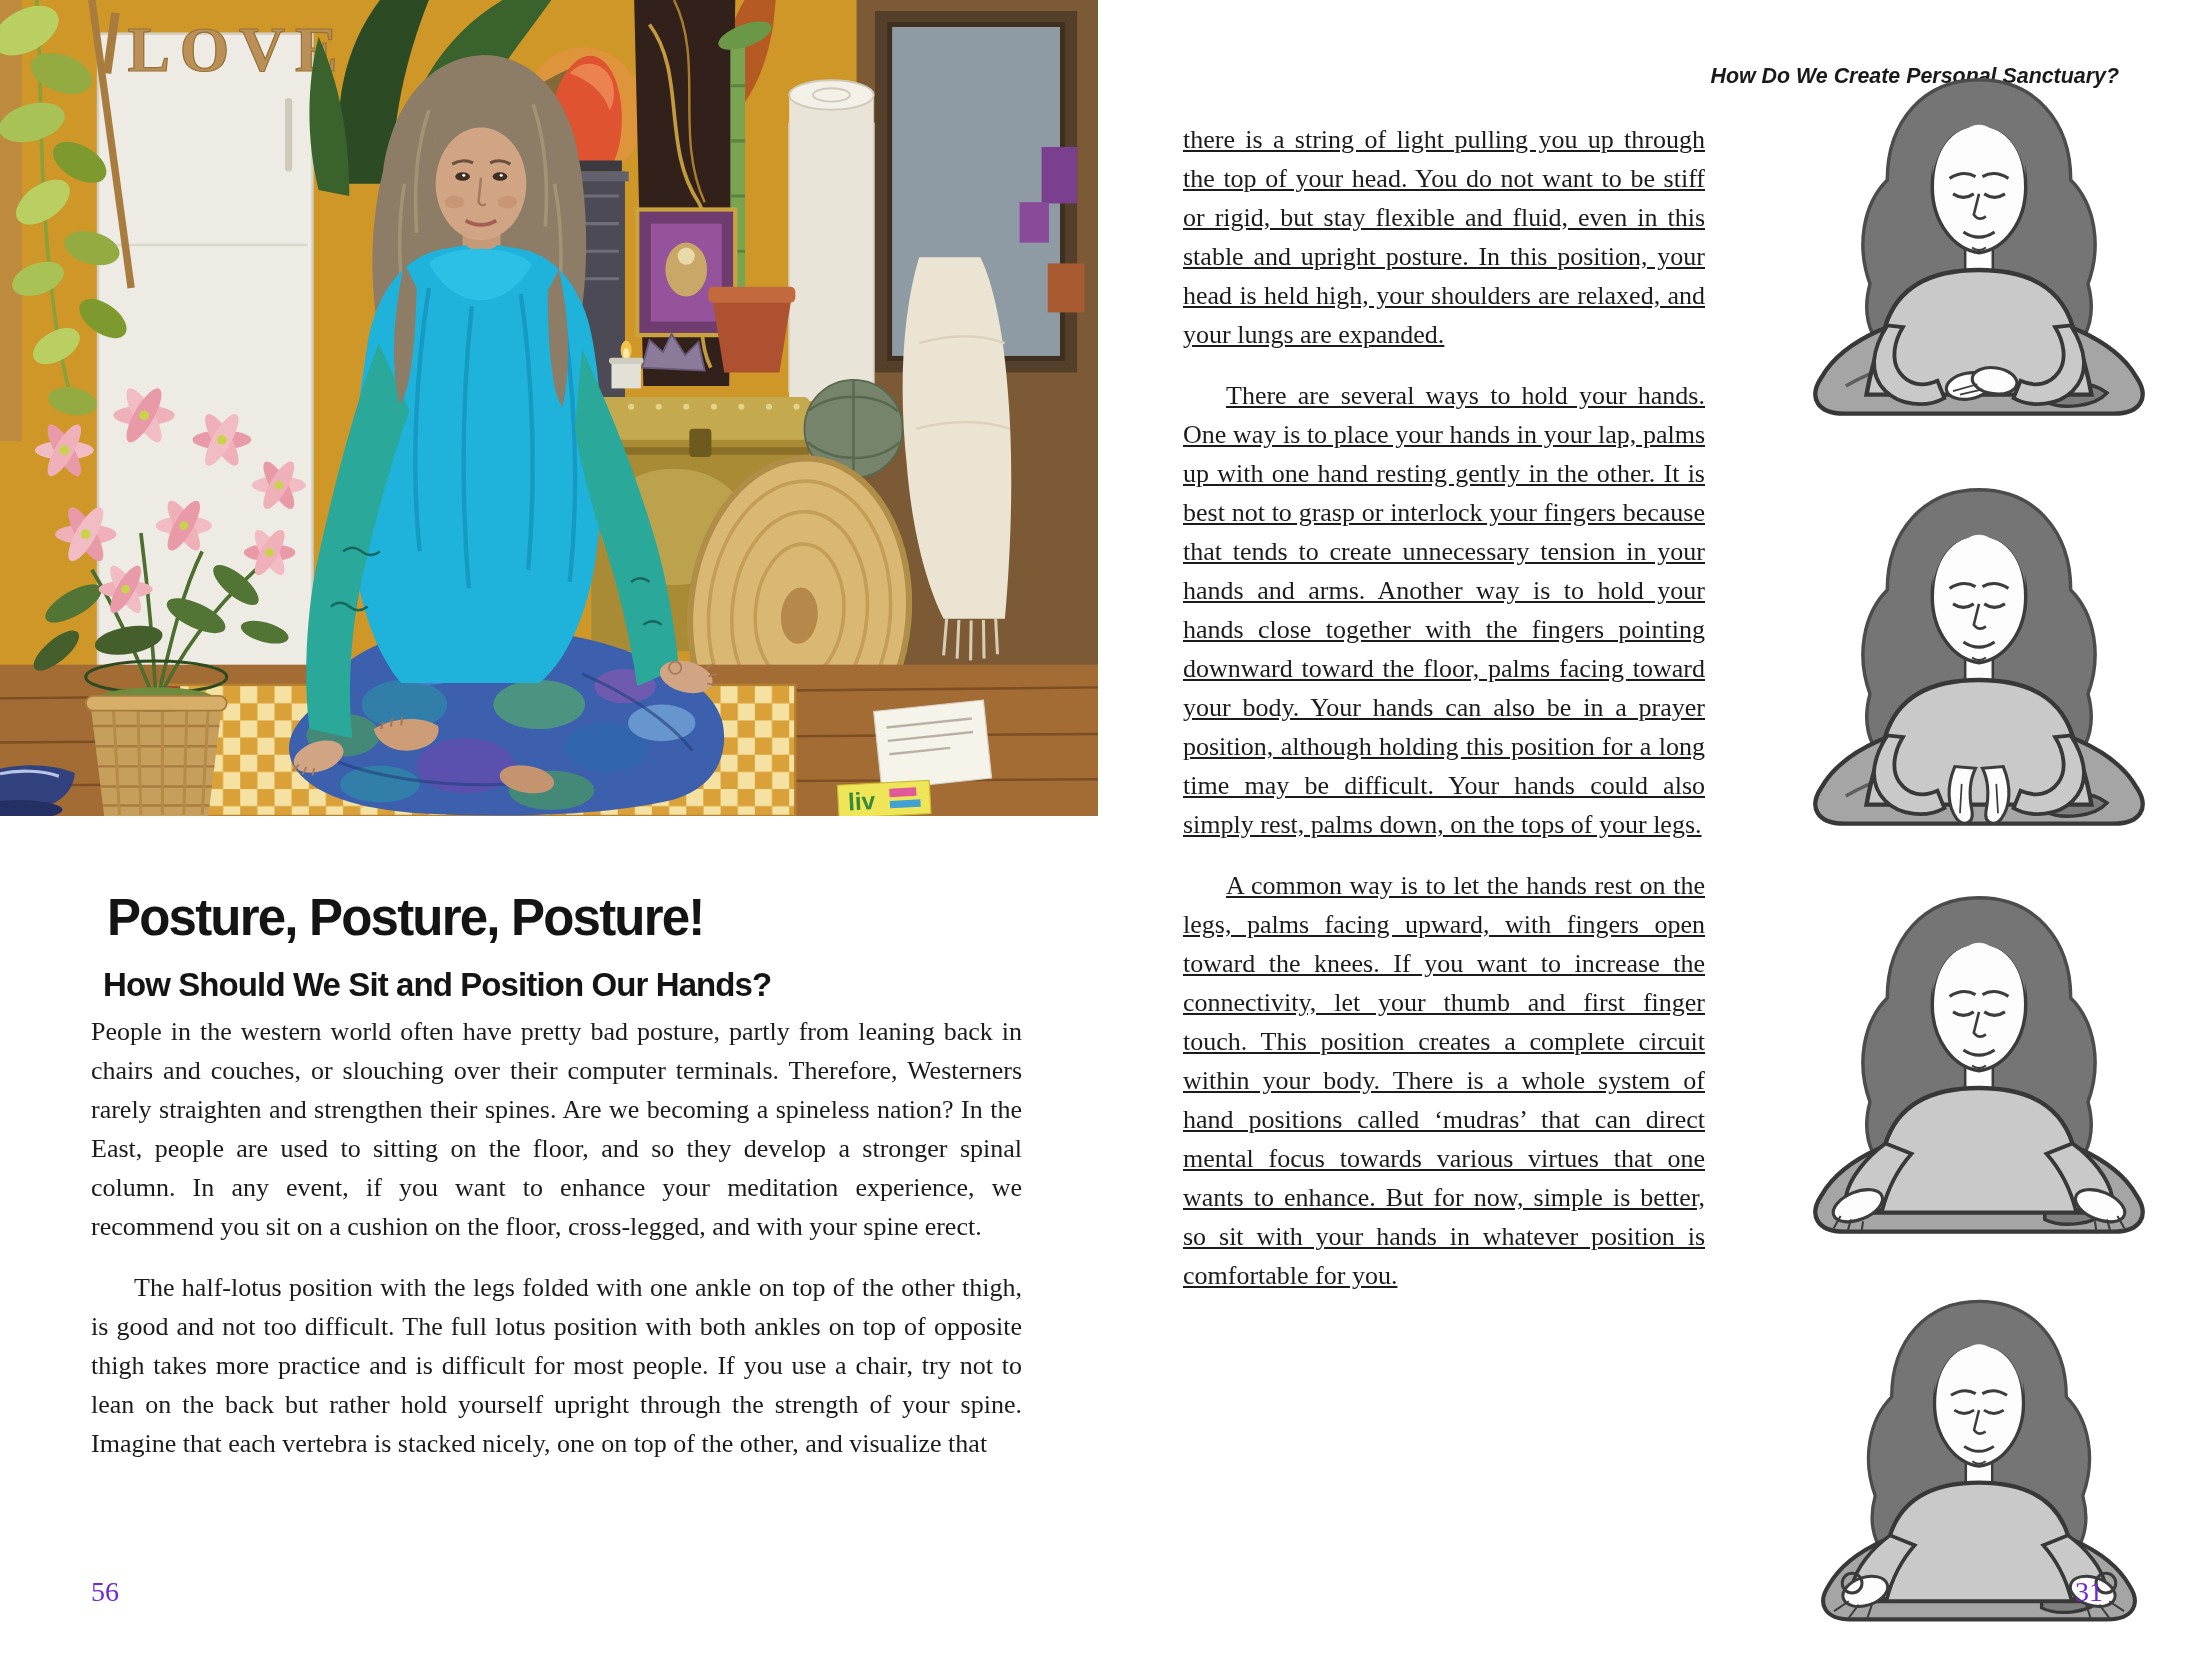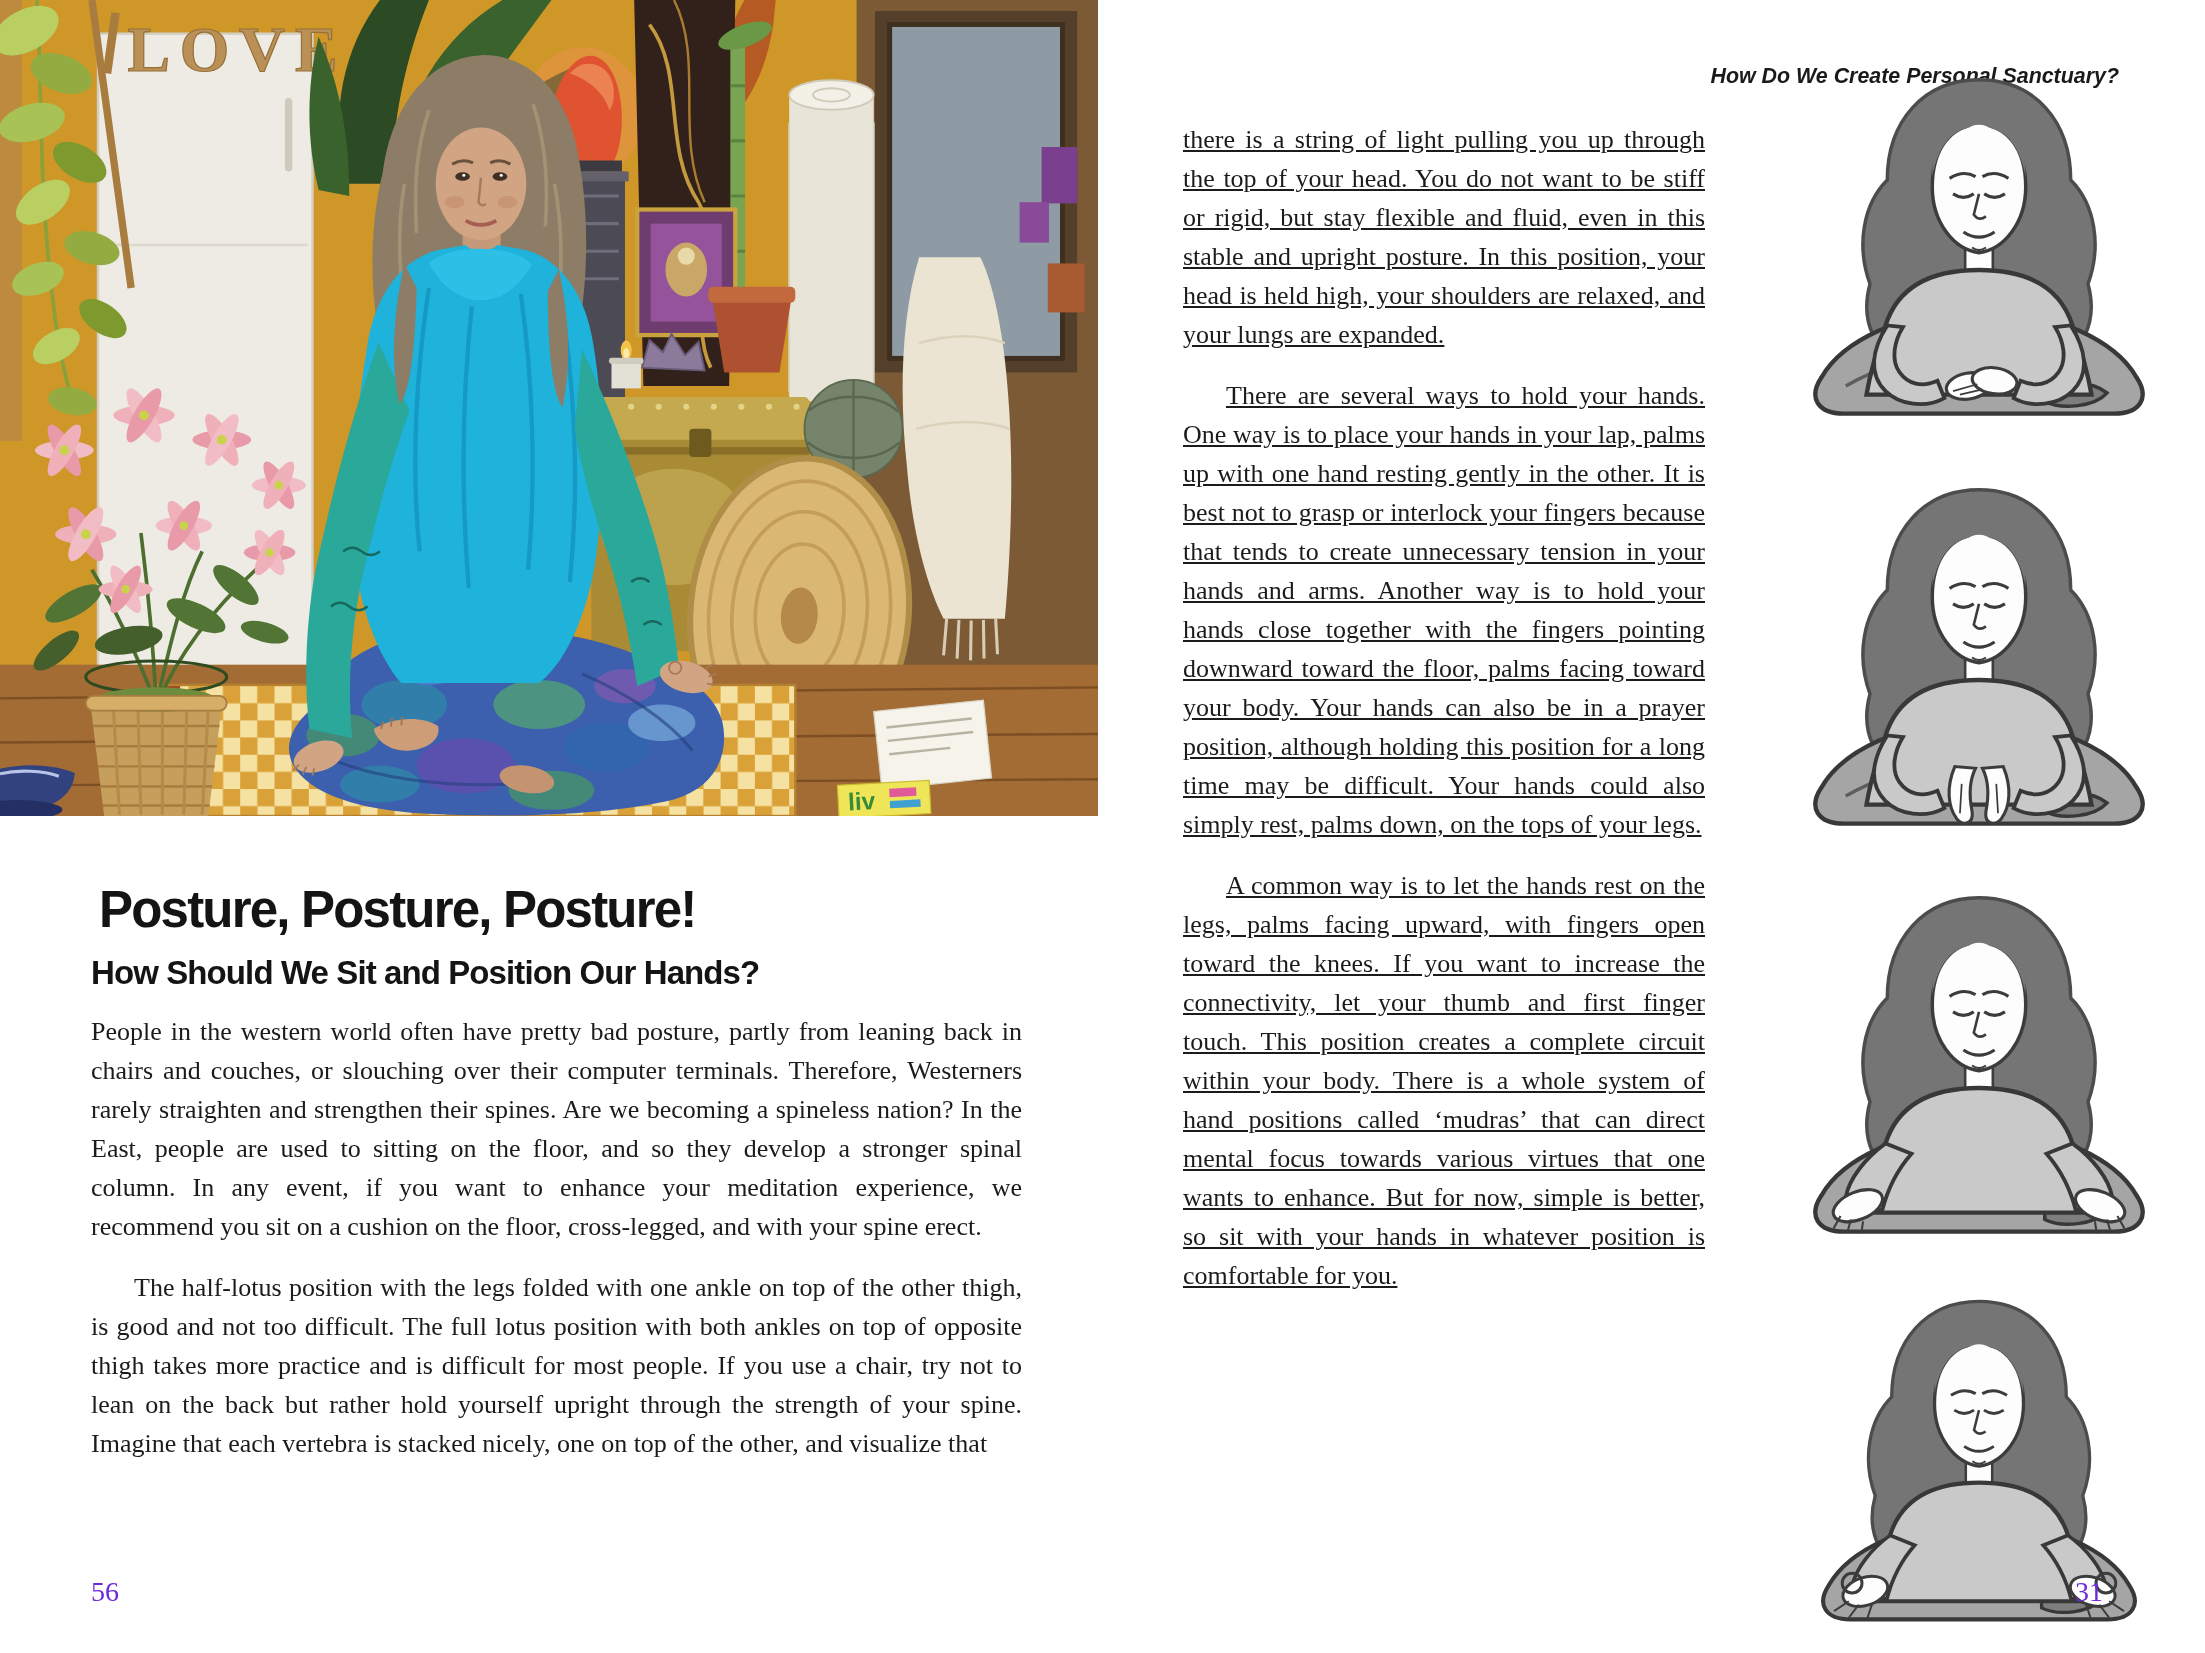--- a/index.html
+++ b/index.html
@@ -2,24 +2,24 @@
 <html style="font-size:9.8px"><head>
 <meta charset="utf-8">
 <style>
   html,body { margin:0; padding:0; background:#ffffff; }
   .spread { position:relative; width:2205px; height:1654px; background:#ffffff;
             font-family:"Liberation Serif", serif; color:#1b1b1b; overflow:hidden; }
 
   
   .photo { position:absolute; left:0; top:0; width:1098px; height:816px; margin:0; }
   .photo svg { display:block; width:100%; height:100%; }
-  h1.title { position:absolute; left:91px; top:872px; margin:8px;
+  h1.title { position:absolute; left:91px; top:872px; margin:16px;
              font-family:"Liberation Sans", sans-serif; font-weight:700;
              font-size:51px; letter-spacing:-1.8px; color:#141414; }
-  h2.subtitle { position:absolute; left:91px; top:954px; margin:0;
+  h2.subtitle { position:absolute; left:91px; top:954px; margin:12px;
              font-family:"Liberation Sans", sans-serif; font-weight:700;
              font-size:33px; letter-spacing:-0.9px; color:#141414; }
   .left-body { position:absolute; left:91px; top:1012px; width:931px; }
   .right-body { position:absolute; left:1183px; top:120px; width:522px;text-decoration:underline; }
   p.body { margin:0 0 22px 0; font-size:26px; line-height:39px; text-align:justify; }
   p.indent { text-indent:43px; }
   .running-header { position:absolute; top:16px; left:1183px; width:936px; text-align:right;
              font-family:"Liberation Sans", sans-serif; font-style:italic; font-weight:700;
              font-size:21.4px; color:#1a1a1a;margin-top:48px; }
   .pagenum { position:absolute; font-size:28px; color:#6d28d9; }

